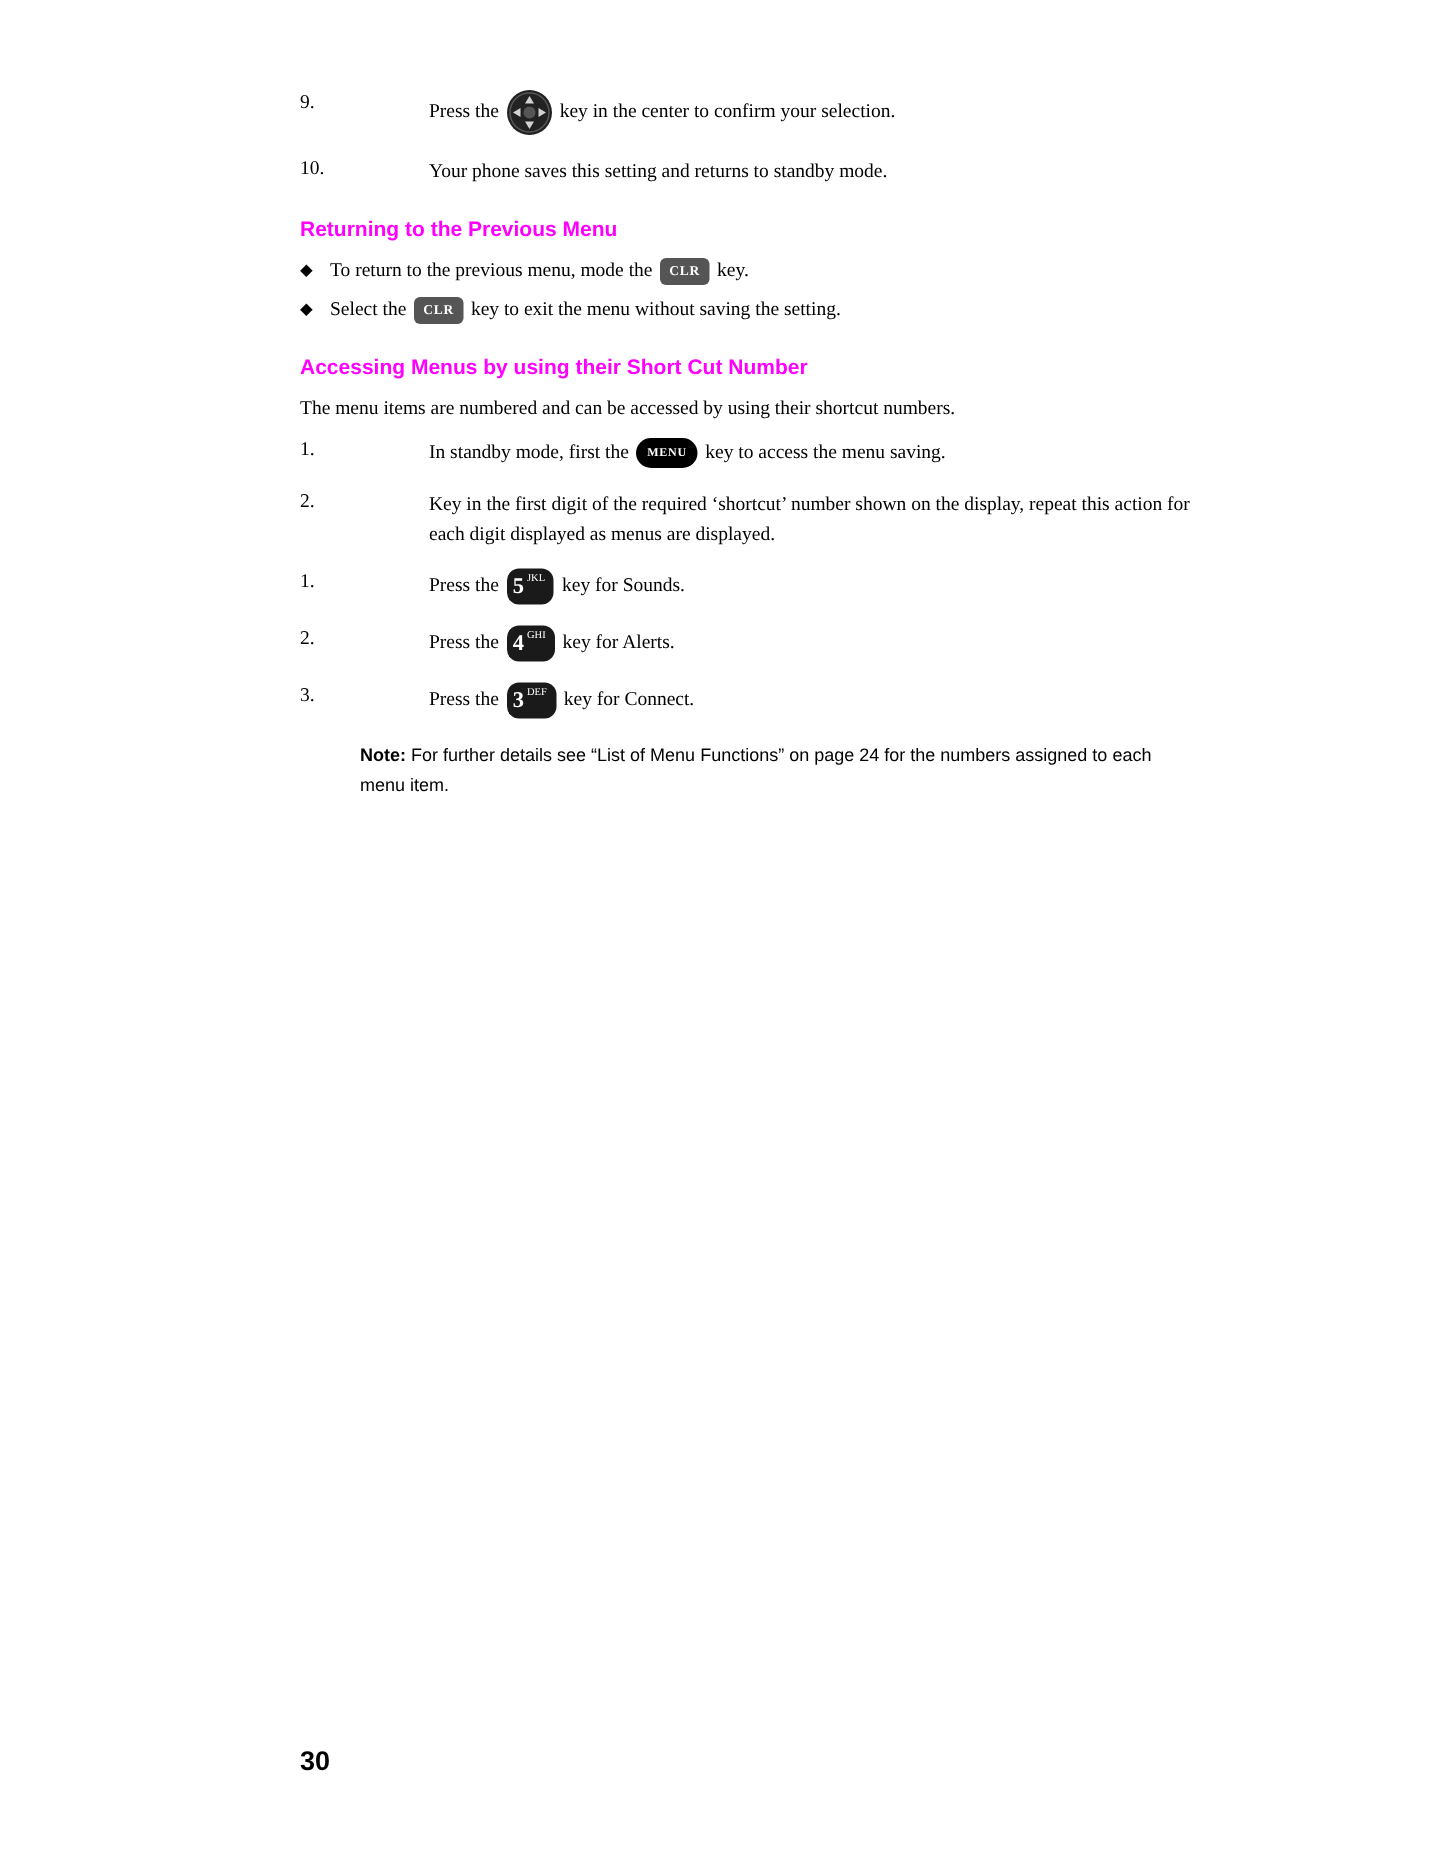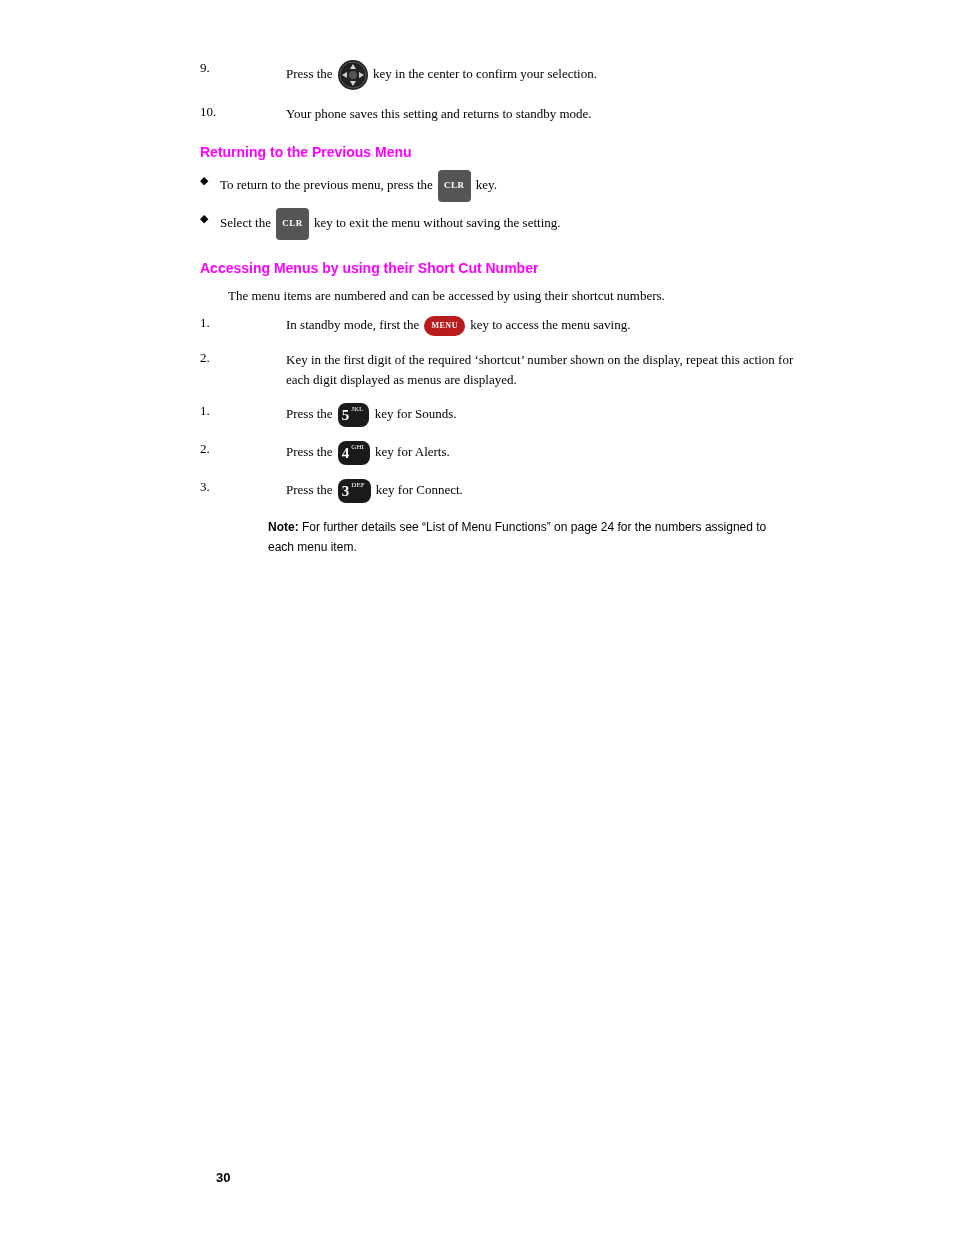--- a/index.html
+++ b/index.html
@@ -52,32 +52,31 @@
       font-size: 11px;
       padding-top: 2px;
     }
     .bullet-text {
       flex: 1;
     }
     .para {
       font-size: 13px;
       line-height: 1.5;
       margin-bottom: 10px;
-      margin-left: 28px;
     }
     .for-example {
       font-size: 13px;
       margin-bottom: 6px;
     }
     .page-number {
       position: absolute;
       bottom: 50px;
-      left: 216px;
-      font-family: Arial, sans-serif;
-      font-size: 13px;
+      left: 200px;
+      font-family: Arial, sans-serif;
+      font-size: 18px;
       font-weight: bold;
     }
 
     
     .phone-key {
       display: inline-flex;
       align-items: center;
       background: #1a1a1a;
       border-radius: 8px;
       padding: 2px 6px 2px 4px;
@@ -106,21 +105,21 @@
       align-items: center;
       justify-content: center;
       background: #555;
       color: #ffffff;
       border-radius: 4px;
       font-size: 9px;
       font-weight: bold;
       padding: 2px 6px;
       margin: 0 2px;
       vertical-align: middle;
-      height: 32px;
+      height: 18px;
       letter-spacing: 0.5px;
     }
 
     
     .nav-center {
       display: inline-block;
       width: 30px;
       height: 30px;
       background: #222;
       border-radius: 50%;
@@ -131,21 +130,21 @@
     .nav-center svg {
       width: 30px;
       height: 30px;
     }
 
     
     .menu-key {
       display: inline-flex;
       align-items: center;
       justify-content: center;
-      background: #b91c1c;
+      background: #000000;
       color: #ffffff;
       border-radius: 10px;
       font-size: 8px;
       font-weight: bold;
       padding: 2px 7px;
       margin: 0 2px;
       vertical-align: middle;
       height: 20px;
       letter-spacing: 0.5px;
     }
@@ -191,21 +190,21 @@
   <div class="step-item">
     <div class="step-num">10.</div>
     <div class="step-content">Your phone saves this setting and returns to standby mode.</div>
   </div>
 
   <div class="section-heading">Returning to the Previous Menu</div>
 
   <div class="bullet-item">
     <div class="bullet-diamond">◆</div>
     <div class="bullet-text">
-      <span>To return to the previous menu, press the</span>
+      <span>To return to the previous menu, mode the</span>
       <span class="clr-key">CLR</span>
       <span>key.</span>
     </div>
   </div>
 
   <div class="bullet-item">
     <div class="bullet-diamond">◆</div>
     <div class="bullet-text">
       <span>Select the</span>
       <span class="clr-key">CLR</span>

